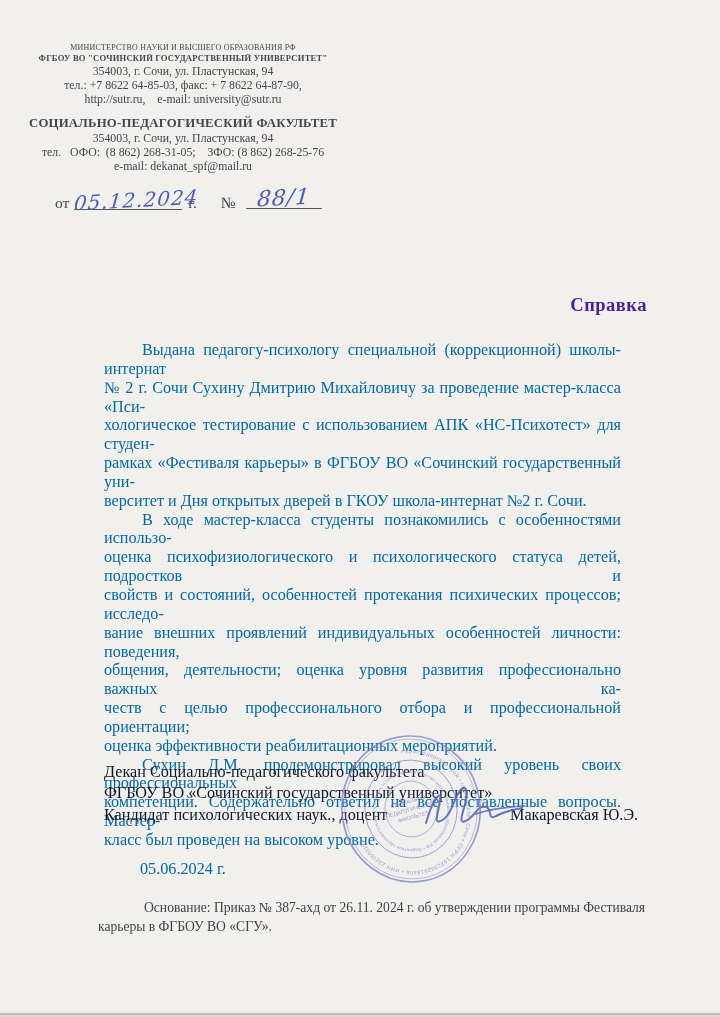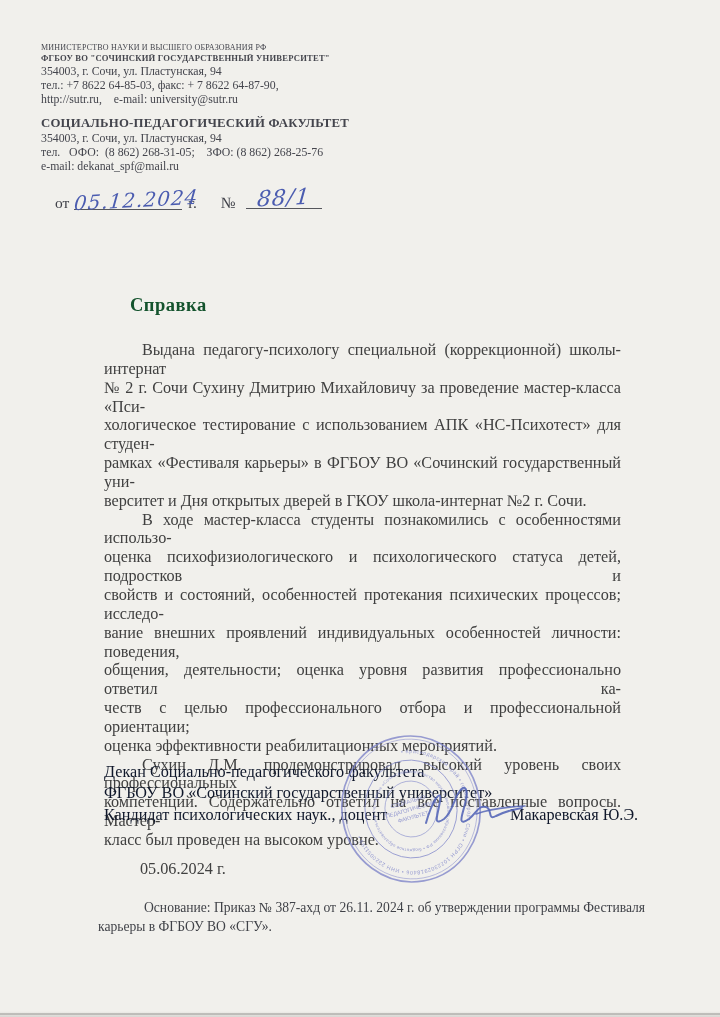--- a/index.html
+++ b/index.html
@@ -11,44 +11,44 @@
     font-family:"Liberation Serif", serif;
     color:#3b3d44;
     overflow:hidden;
   }
   
   .page-edge{position:absolute;left:0;right:0;bottom:0;height:6px;
     background:linear-gradient(#f1f0ec,#d8d7d3);}
   .page-edge-line{position:absolute;left:0;right:0;bottom:2px;height:2px;background:#aeada9;opacity:.7;}
 
   
-  .letterhead{position:absolute;left:41px;top:43px;width:318px;text-align:left;color:#44454d;}
+  .letterhead{position:absolute;left:24px;top:43px;width:318px;text-align:center;color:#44454d;}
   .letterhead div{white-space:pre;}
   .lh-ministry{font-size:8px;line-height:10px;letter-spacing:.2px;}
   .lh-university{font-size:8.6px;line-height:11px;font-weight:bold;letter-spacing:.2px;}
   .lh-address,.lh-phone,.lh-web{font-size:11.8px;line-height:14px;}
   .lh-faculty{font-size:12.8px;line-height:15px;font-weight:bold;margin-top:10px;letter-spacing:.2px;}
 
   
   .ref-line{position:absolute;left:55px;top:188px;font-size:15.5px;color:#3f4048;}
   .blank{display:inline-block;width:108px;border-bottom:1.4px solid #55565c;text-align:center;
     margin:0 6px 0 5px;vertical-align:baseline;height:20px;}
   .blank.num{width:76px;margin-left:10px;}
   .no-label{margin-left:24px;}
   .hand{display:inline-block;font-family:"DejaVu Serif",serif;font-style:italic;
     color:#4b5cb0;font-size:20px;letter-spacing:1px;
     transform:rotate(-3deg) skewX(-8deg);position:relative;top:-1px;}
   .hand.num{font-size:22px;top:-3px;}
 
   
   .title{position:absolute;left:104px;top:295px;width:517px;margin:0;
-    text-align:left;font-size:18.5px;font-weight:bold;letter-spacing:.5px;color:#14532d;
+    text-align:right;font-size:18.5px;font-weight:bold;letter-spacing:.5px;color:#4c1d95;
     transform:translateX(26px);}
   .body-text{position:absolute;left:104px;top:341px;width:517px;
-    font-size:16.2px;line-height:18.85px;color:#404040;}
+    font-size:16.2px;line-height:18.85px;color:#0369a1;}
   .para{margin:0;}
   .jline{display:block;text-align:justify;text-align-last:justify;}
   .para .jline:first-child{text-indent:38px;}
   .para .jline:last-child{text-align-last:left;}
   .doc-date{margin-top:10px;padding-left:36px;}
 
   
   .sig-block{position:absolute;left:104px;top:762px;width:560px;
     font-size:16.2px;line-height:21.3px;color:#0f172a;}
   .sig-row{position:relative;}
@@ -95,21 +95,21 @@
         <span class="jline">№ 2 г. Сочи Сухину Дмитрию Михайловичу за проведение мастер-класса «Пси-</span>
         <span class="jline">хологическое тестирование с использованием АПК «НС-Психотест» для студен-</span>
         <span class="jline">рамках «Фестиваля карьеры» в ФГБОУ ВО «Сочинский государственный уни-</span>
         <span class="jline">верситет и Дня открытых дверей в ГКОУ школа-интернат №2 г. Сочи.</span>
       </p>
     <p class="para">
         <span class="jline">В ходе мастер-класса студенты познакомились с особенностями использо-</span>
         <span class="jline">оценка психофизиологического и психологического статуса детей, подростков и</span>
         <span class="jline">свойств и состояний, особенностей протекания психических процессов; исследо-</span>
         <span class="jline">вание внешних проявлений индивидуальных особенностей личности: поведения,</span>
-        <span class="jline">общения, деятельности; оценка уровня развития профессионально ответил ка-</span>
+        <span class="jline">общения, деятельности; оценка уровня развития профессионально важных ка-</span>
         <span class="jline">честв с целью профессионального отбора и профессиональной ориентации;</span>
         <span class="jline">оценка эффективности реабилитационных мероприятий.</span>
       </p>
     <p class="para">
         <span class="jline">Сухин Д.М. продемонстрировал высокий уровень своих профессиональных</span>
         <span class="jline">компетенций. Содержательно ответил на все поставленные вопросы. Мастер-</span>
         <span class="jline">класс был проведен на высоком уровне.</span>
       </p>
     <div class="doc-date">05.06.2024 г.</div>
   </div>

